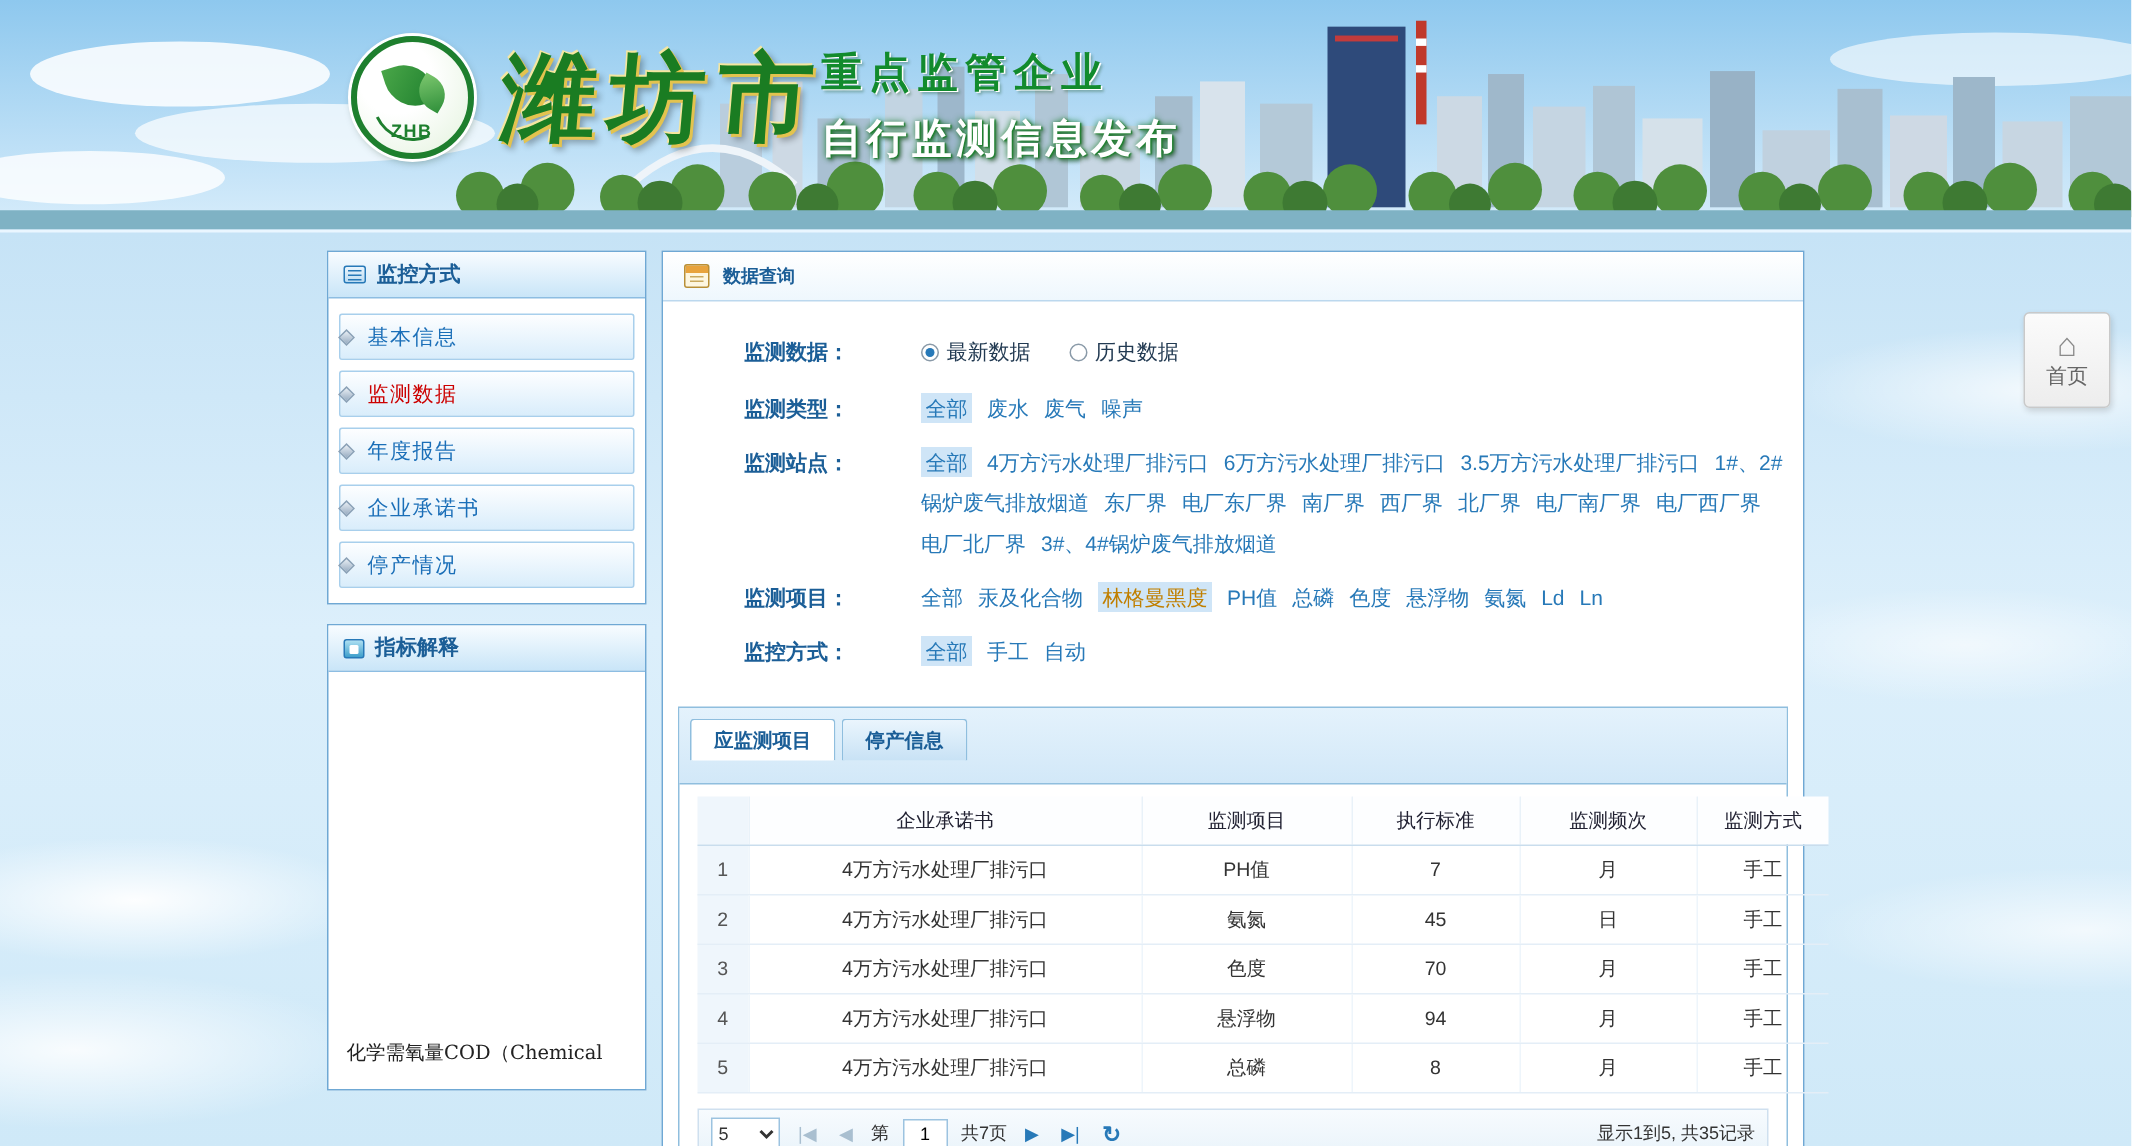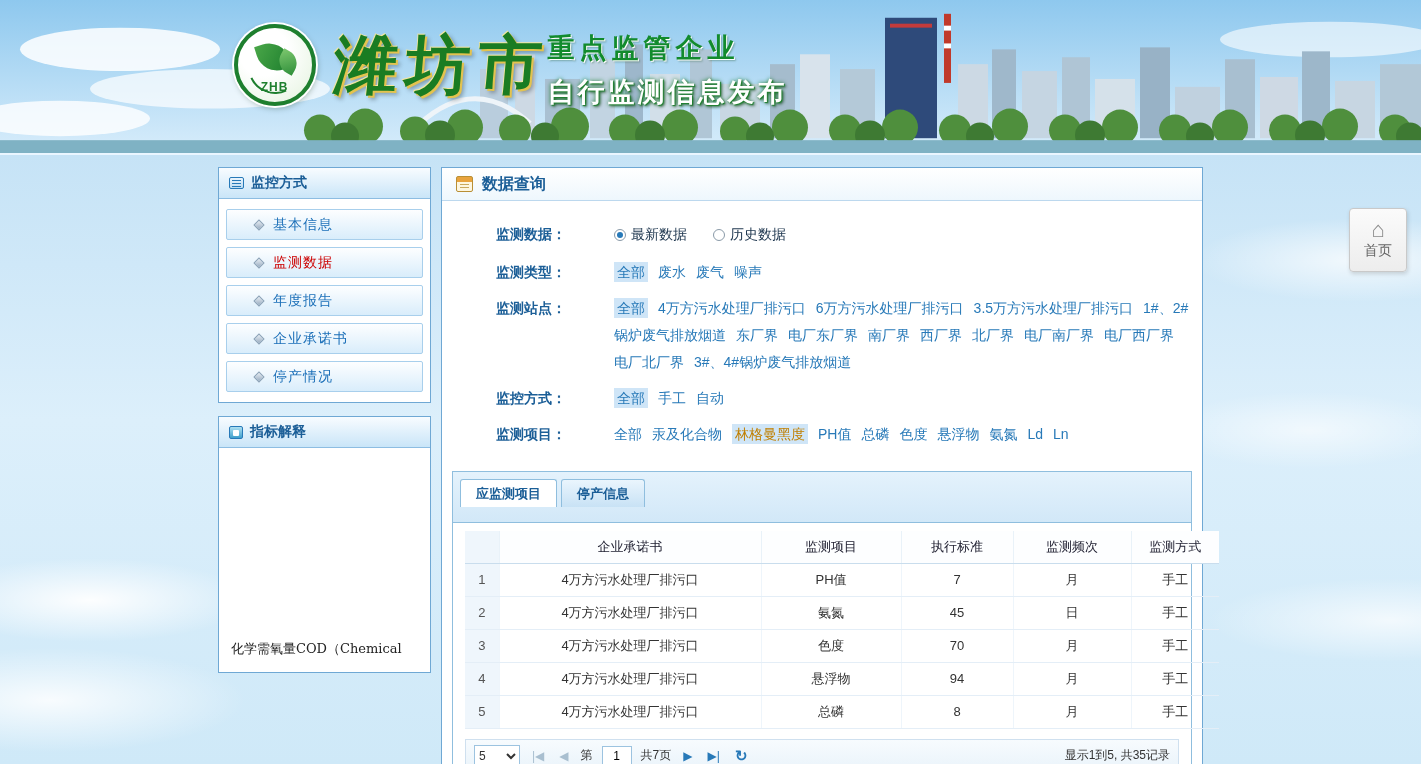--- a/index.html
+++ b/index.html
@@ -55,36 +55,36 @@
                     background: linear-gradient(#eaf5fd,#bcdcf2); position: relative; }
   .clipboard-icon::before { content: ""; position: absolute; left: 2px; top: 2px; width: 9px; height: 1px;
                     background: #2779b8; box-shadow: 0 3px 0 #2779b8, 0 6px 0 #2779b8; }
   .book-icon { width: 14px; height: 13px; border: 1px solid #2779b8; border-radius: 2px;
                background: linear-gradient(#aee0f2,#3f9fcb); position: relative; }
   .book-icon::before { content: ""; position: absolute; left: 3px; top: 3px; width: 6px; height: 6px;
                background: #ffffff; border-radius: 1px; }
   .menu-body { padding: 10px 7px; display: flex; flex-direction: column; gap: 7px; }
   .menu-item { height: 31px; border: 1px solid #a8cfec; border-radius: 2px; cursor: pointer;
                background: linear-gradient(#fdfeff, #d9edfb); display: flex; align-items: center;
-               gap: 10px; padding-left: 28px; color: #1b6fb8; font-size: 14px; }
+               gap: 10px; padding-left: 0; color: #1b6fb8; font-size: 14px; }
   .menu-item .label { letter-spacing: 1px; }
   .menu-item.active .label { color: #cc0000; }
   .diamond { width: 8px; height: 8px; flex-shrink: 0; border: 1px solid #8ba1b6;
              background: linear-gradient(135deg, #e8eef4, #97abc0); transform: rotate(45deg); }
   .indicator-panel { margin-top: 13px; }
-  .indicator-body { height: 224px; position: relative; }
+  .indicator-body { height: 278px; position: relative; }
   .indicator-text { position: absolute; left: 12px; bottom: 14px; right: 8px;
                     font-family: "DejaVu Serif", serif; font-size: 13px; color: #222; line-height: 19px; }
 
   
   .main { width: 762px; }
   .main-panel { border: 1px solid #6fa8d4; background: #ffffff; box-shadow: inset 0 0 0 1px #ffffff; padding-bottom: 6px; }
   .main-header { height: 33px; display: flex; align-items: center; gap: 9px; padding: 0 14px;
                  border-bottom: 1px solid #bcd8ee; background: linear-gradient(#ffffff, #eef7fd);
-                 color: #1b5e97; font-weight: bold; font-size: 16px; }
+                 color: #1b5e97; font-weight: bold; font-size: 12px; }
   .query-icon { width: 17px; height: 16px; border: 1px solid #b98f35; border-radius: 2px; position: relative;
                 background: linear-gradient(#e8a33d 0 5px, #fdf6e0 5px); }
   .query-icon::before { content: ""; position: absolute; left: 3px; top: 7px; width: 9px; height: 1px;
                 background: #c9a95e; box-shadow: 0 3px 0 #c9a95e; }
 
   
   .filter-area { padding: 20px 12px 10px 12px; }
   .filter-row { display: flex; margin-bottom: 9px; font-size: 14px; line-height: 27px; }
   .filter-label { width: 112px; flex-shrink: 0; text-align: right; font-weight: bold; color: #1b5e97; }
   .filter-values { flex: 1; color: #2779b8; margin-left: 48px; }
@@ -300,26 +300,26 @@
           </div>
           <div class="filter-row">
             <span class="filter-label">监测类型：</span>
             <span class="filter-values"><span class="opt selected">全部</span><span class="opt">废水</span><span class="opt">废气</span><span class="opt">噪声</span></span>
           </div>
           <div class="filter-row">
             <span class="filter-label">监测站点：</span>
             <span class="filter-values"><span class="opt selected">全部</span><span class="opt">4万方污水处理厂排污口</span><span class="opt">6万方污水处理厂排污口</span><span class="opt">3.5万方污水处理厂排污口</span><span class="opt">1#、2#锅炉废气排放烟道</span><span class="opt">东厂界</span><span class="opt">电厂东厂界</span><span class="opt">南厂界</span><span class="opt">西厂界</span><span class="opt">北厂界</span><span class="opt">电厂南厂界</span><span class="opt">电厂西厂界</span><span class="opt">电厂北厂界</span><span class="opt">3#、4#锅炉废气排放烟道</span></span>
           </div>
           <div class="filter-row">
+            <span class="filter-label">监测项目：</span>
+            <span class="filter-values"><span class="opt">全部</span><span class="opt">汞及化合物</span><span class="opt selected orange">林格曼黑度</span><span class="opt">PH值</span><span class="opt">总磷</span><span class="opt">色度</span><span class="opt">悬浮物</span><span class="opt">氨氮</span><span class="opt">Ld</span><span class="opt">Ln</span></span>
+          </div>
+          <div class="filter-row">
             <span class="filter-label">监控方式：</span>
             <span class="filter-values"><span class="opt selected">全部</span><span class="opt">手工</span><span class="opt">自动</span></span>
-          </div>
-          <div class="filter-row">
-            <span class="filter-label">监测项目：</span>
-            <span class="filter-values"><span class="opt">全部</span><span class="opt">汞及化合物</span><span class="opt selected orange">林格曼黑度</span><span class="opt">PH值</span><span class="opt">总磷</span><span class="opt">色度</span><span class="opt">悬浮物</span><span class="opt">氨氮</span><span class="opt">Ld</span><span class="opt">Ln</span></span>
           </div>
         </div>
 
         <div class="tab-box">
           <div class="tab-bar">
             <span class="tab active">应监测项目</span>
             <span class="tab">停产信息</span>
           </div>
           <div class="t-wrap">
             <table class="t1">

